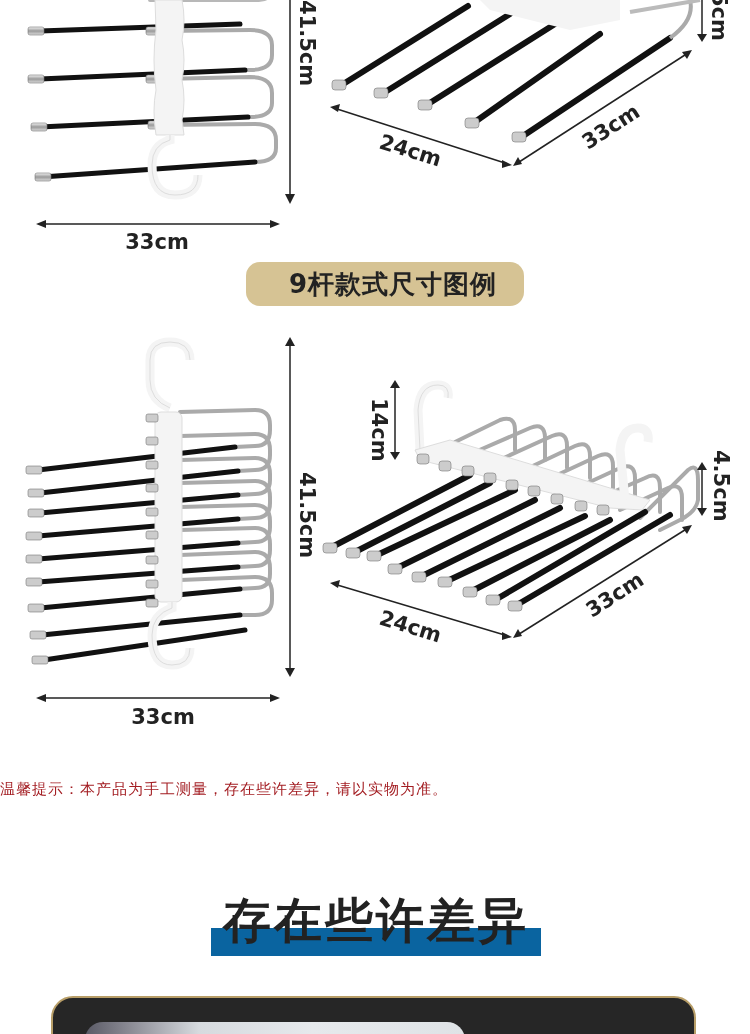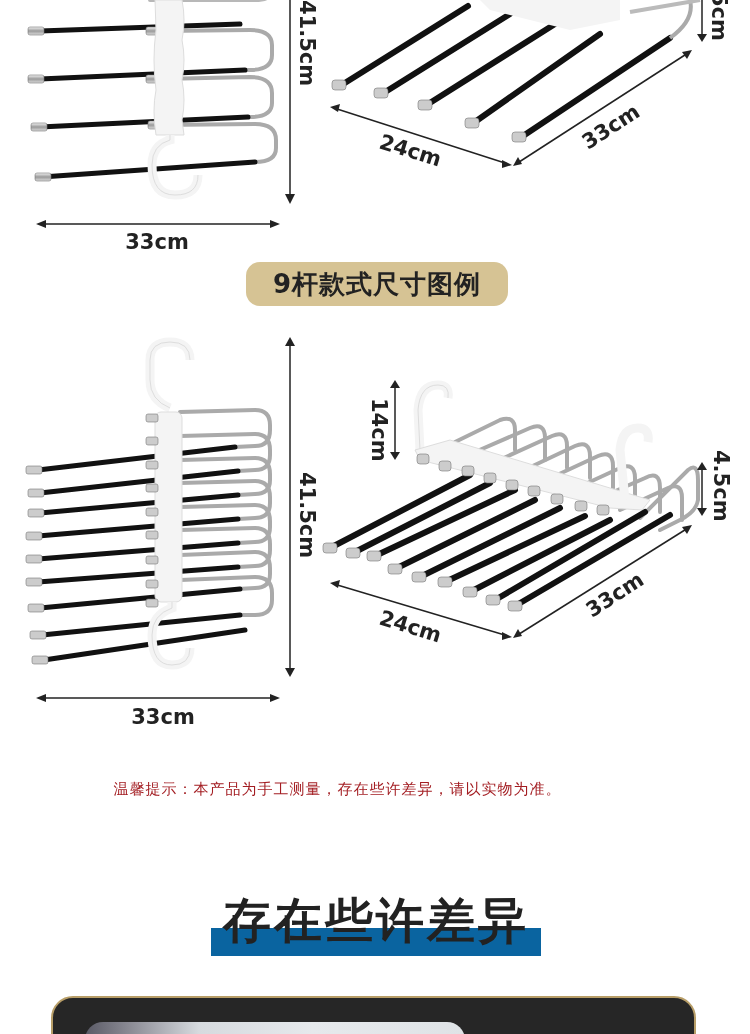--- a/index.html
+++ b/index.html
@@ -1,21 +1,21 @@
 <!DOCTYPE html>
 <html><head>
 <meta charset="utf-8">
 <style>
   html,body{margin:0;padding:0;background:#fff;}
   body{width:750px;height:1034px;position:relative;overflow:hidden;font-family:"DejaVu Sans",sans-serif;color:#222;}
   .abs{position:absolute;}
   svg{position:absolute;left:0;top:0;}
   .dim{font-family:"DejaVu Sans",sans-serif;font-weight:bold;font-size:21px;fill:#222;}
-  .pill{left:246px;top:262px;width:262px;height:44px;border-radius:14px;background:#d6c394;display:flex;align-items:center;justify-content:center;font-size:26px;font-weight:bold;color:#222;letter-spacing:1px;}
-  .note{left:0;width:675px;top:780px;text-align:center;font-size:15px;color:#a31d22;letter-spacing:1px;}
+  .pill{left:246px;top:262px;width:262px;height:44px;border-radius:14px;background:#d6c394;display:flex;align-items:center;justify-content:center;font-size:26px;font-weight:bold;color:#222;letter-spacing:1px;padding-left:16px;}
+  .note{left:0;width:675px;top:780px;text-align:left;font-size:15px;color:#a31d22;letter-spacing:1px;}
   .section-title-wrap{left:211px;top:890px;width:330px;height:68px;}
   .blue-bar{position:absolute;left:0;top:38px;width:330px;height:28px;background:#0a64a0;}
   .section-title{position:absolute;left:0;top:0;width:330px;text-align:center;font-size:48px;font-weight:bold;color:#222;letter-spacing:3px;line-height:60px;}
   .card{left:51px;top:996px;width:645px;height:60px;border-radius:22px;background:#262626;border:2px solid #b89e68;box-sizing:border-box;overflow:hidden;}
   .card-img{position:absolute;left:32px;top:24px;width:380px;height:60px;border-radius:18px;background:linear-gradient(90deg,#5a5a66 0%,#8c8c95 12%,#d6dade 30%,#e6e9ec 60%,#dfe3e6 100%);}
 </style>
 </head>
 <body>
 
 <div class="abs" style="left:0;top:0;width:330px;height:260px;">

